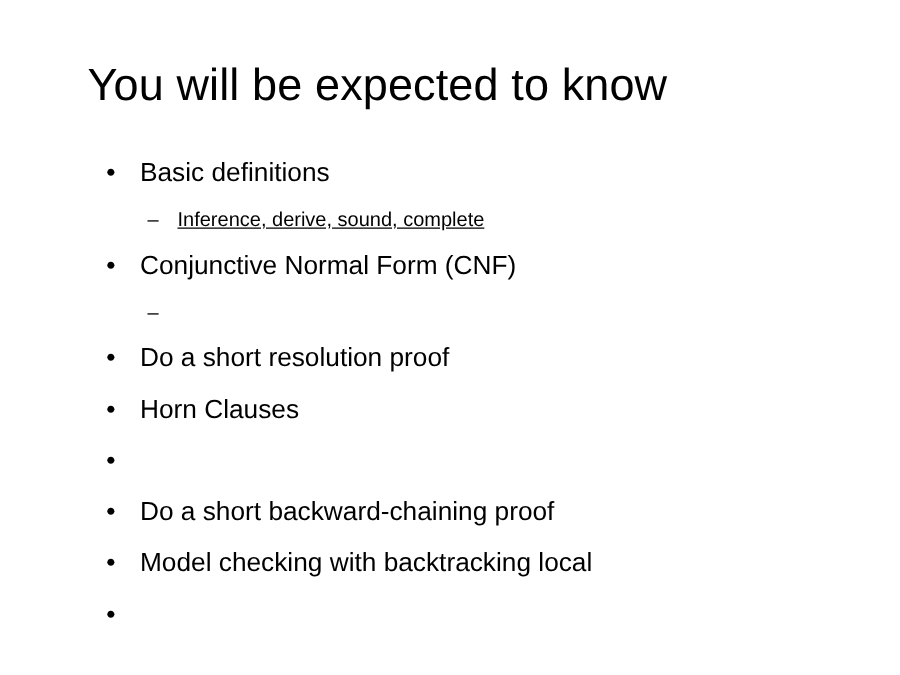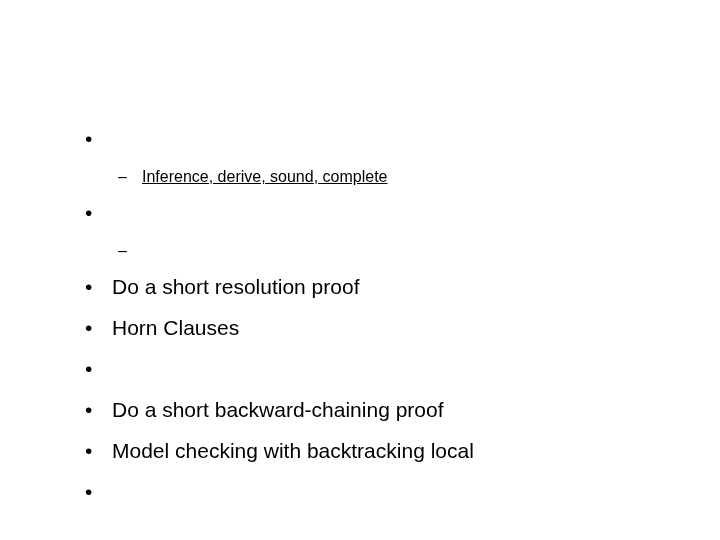--- a/index.html
+++ b/index.html
@@ -89,34 +89,37 @@
     display: inline-block;
     white-space: nowrap;
     text-decoration: underline;
   }
 </style>
 </head>
 <body>
 
 <div id="slide">
 
+  <div class="slide-title">You will be expected to know</div>
 
   <div class="body-list">
 
     <div class="bullet-row level1">
       <span class="marker">•</span>
+      <span class="bullet-text">Basic definitions</span>
     </div>
 
     <div class="bullet-row level2">
       <span class="marker">–</span>
       <span class="bullet-text">Inference, derive, sound, complete</span>
     </div>
 
     <div class="bullet-row level1">
       <span class="marker">•</span>
+      <span class="bullet-text">Conjunctive Normal Form (CNF)</span>
     </div>
 
     <div class="bullet-row level2">
       <span class="marker">–</span>
     </div>
 
     <div class="bullet-row level1">
       <span class="marker">•</span>
       <span class="bullet-text">Do a short resolution proof</span>
     </div>

